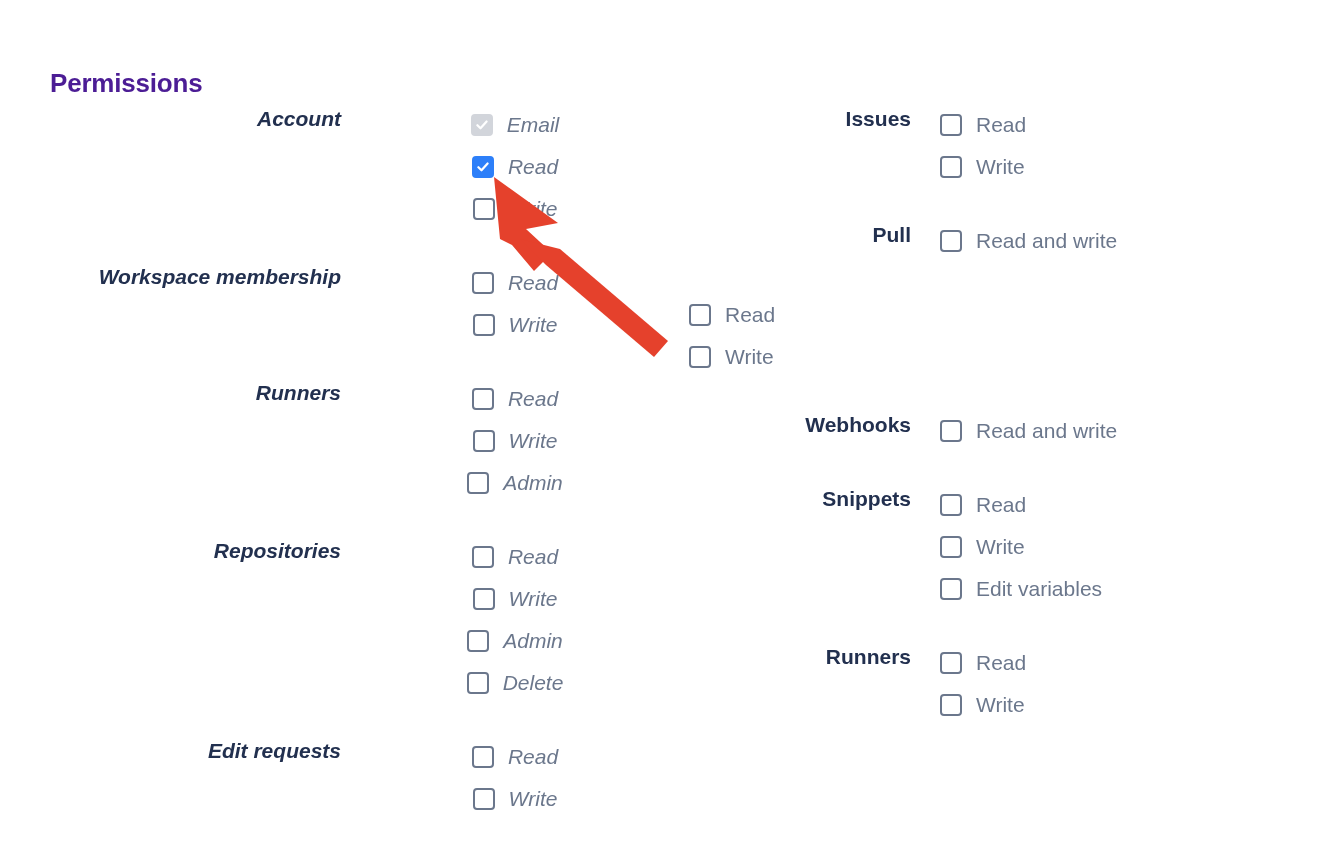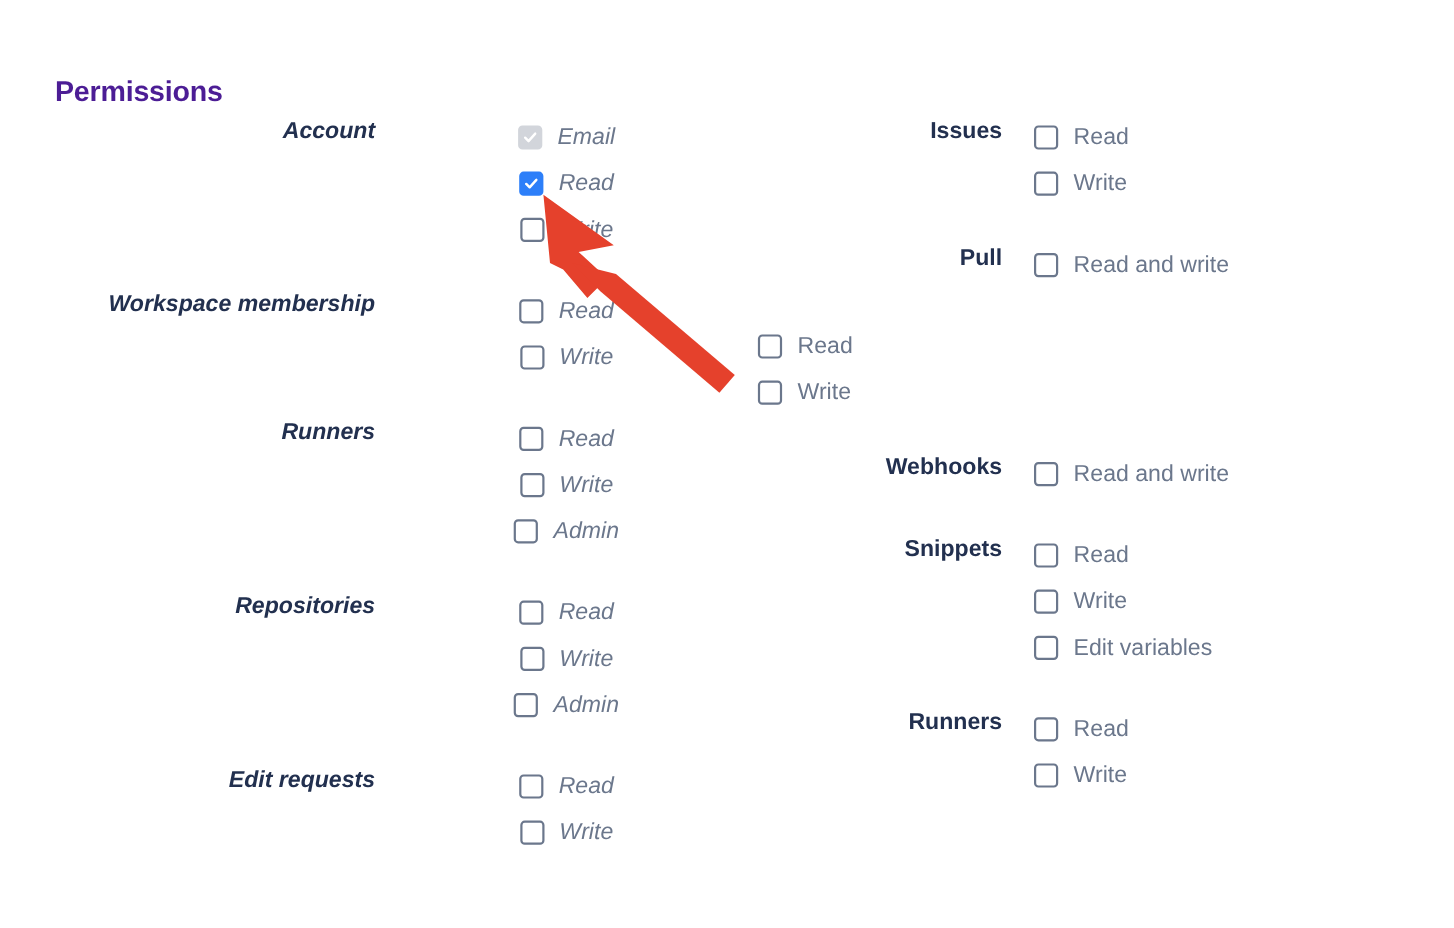--- a/index.html
+++ b/index.html
@@ -189,20 +189,24 @@
             <span class="option-label">Read</span>
           </label>
           <label class="option-row">
             <span class="cb"></span>
             <span class="option-label">Write</span>
           </label>
           <label class="option-row">
             <span class="cb"></span>
             <span class="option-label">Admin</span>
           </label>
+          <label class="option-row">
+            <span class="cb"></span>
+            <span class="option-label">Delete</span>
+          </label>
         </div>
       </div>
       <div class="perm-group">
         <div class="group-label">Edit requests</div>
         <div class="option-list">
           <label class="option-row">
             <span class="cb"></span>
             <span class="option-label">Read</span>
           </label>
           <label class="option-row">

